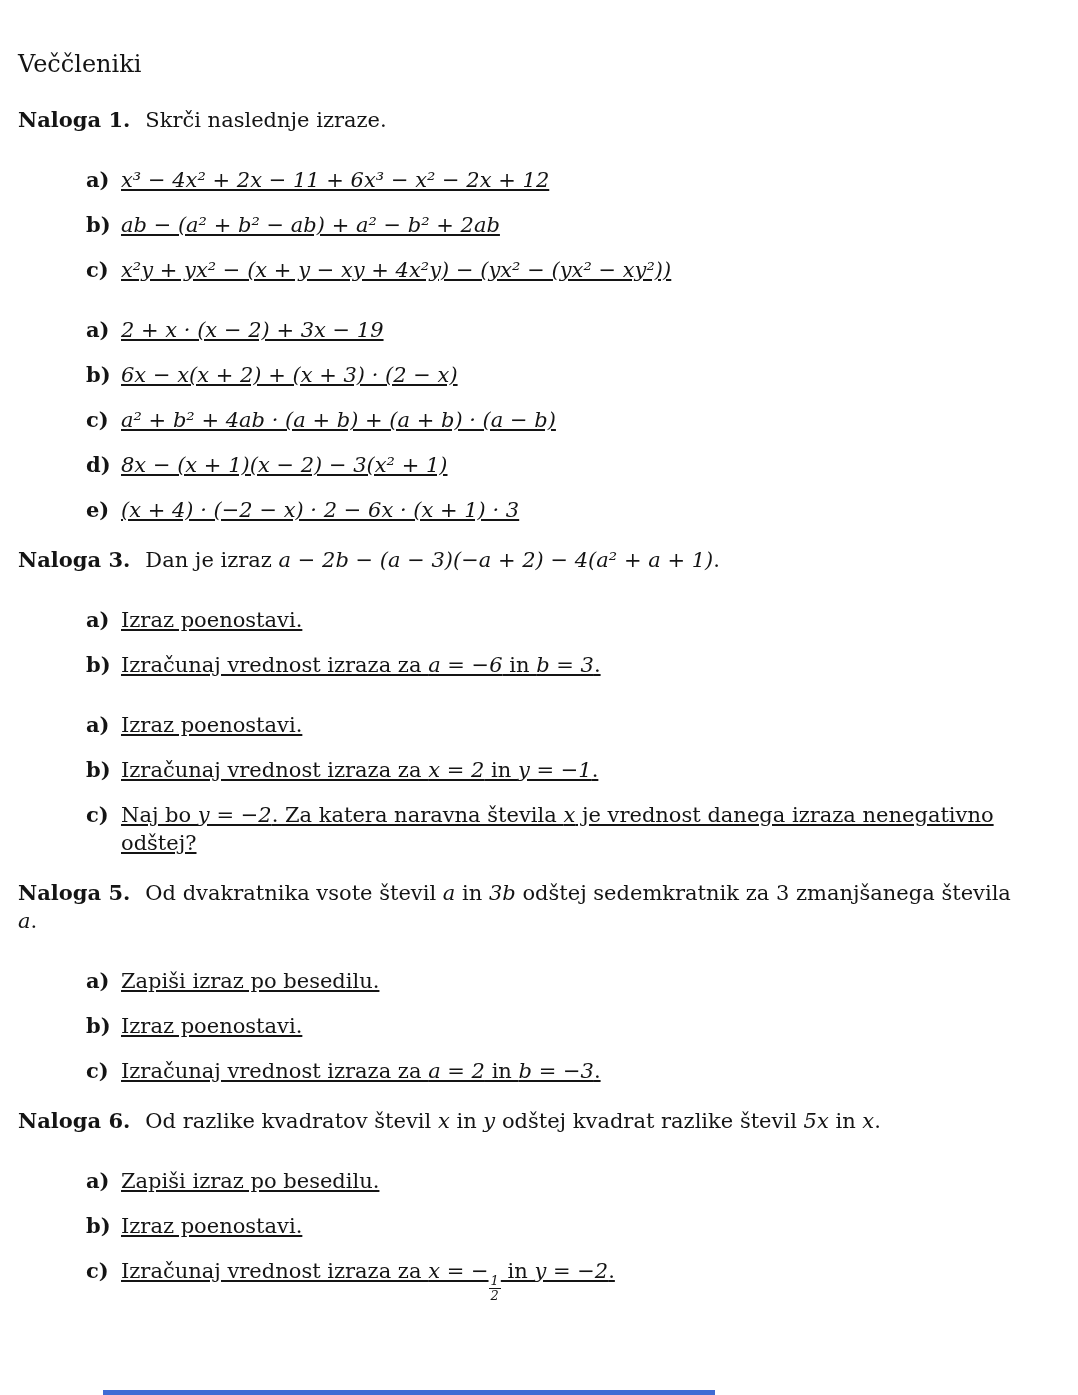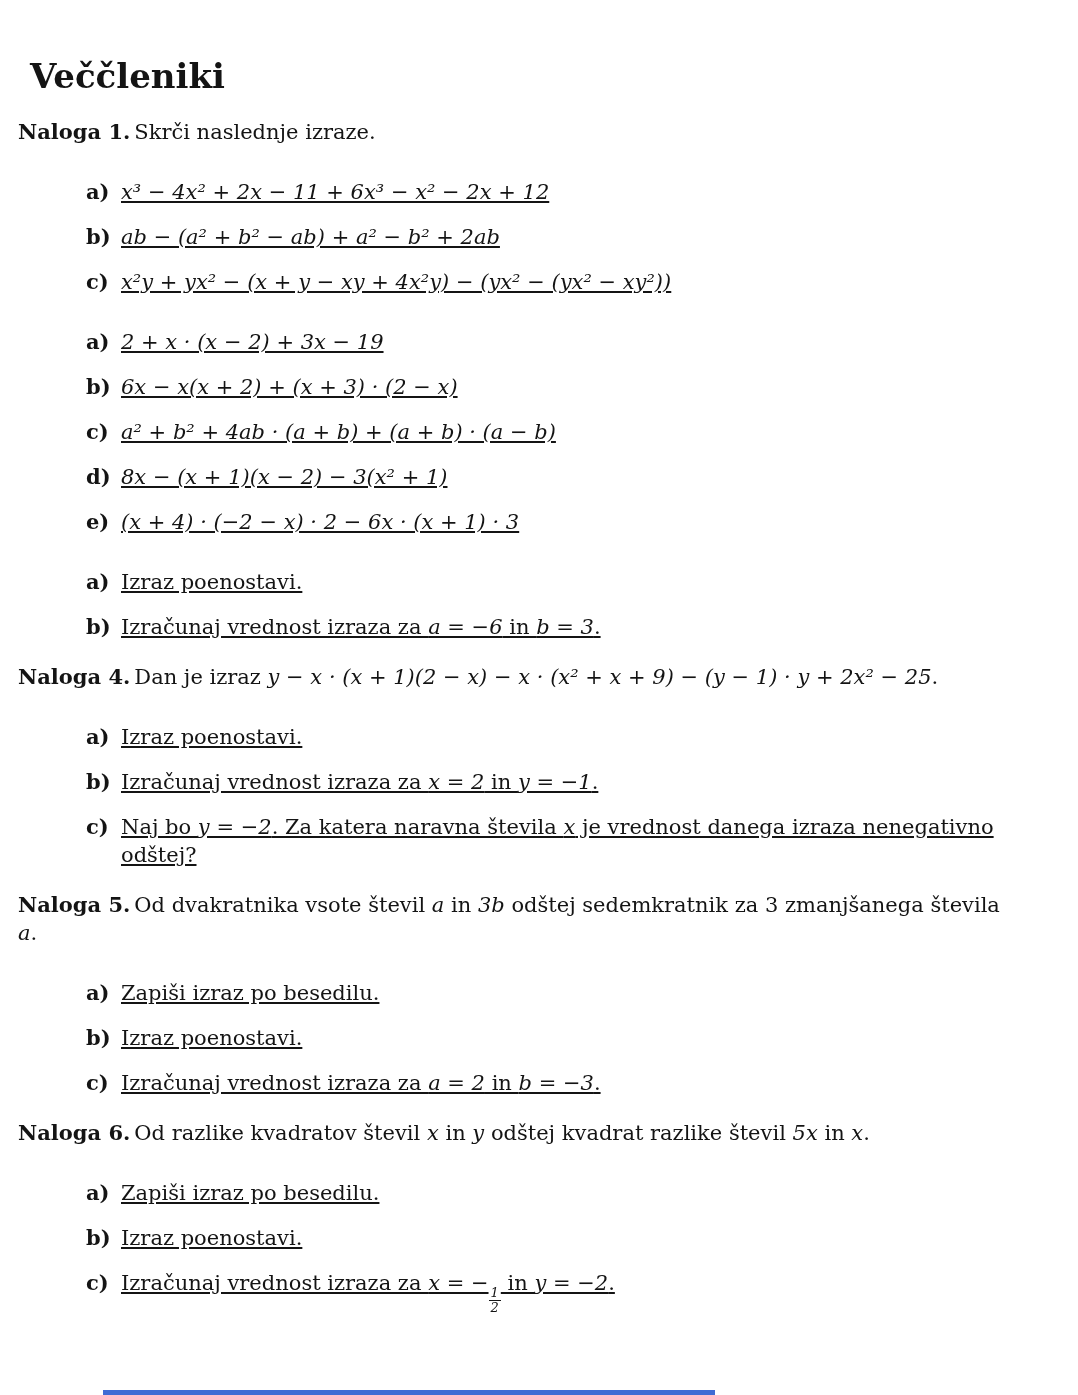--- a/index.html
+++ b/index.html
@@ -7,29 +7,29 @@
     width: 1078px; height: 1395px;
     background: #ffffff;
     color: #141414;
     font-family: "DejaVu Serif", "Liberation Serif", serif;
     overflow: hidden;
     position: relative;
   }
   .page { padding: 44px 40px 0 18px; position: relative; }
 
   h1.title {
-    font-size: 34px; font-weight: bold; line-height: 40px;
-    margin: 12px; padding: 0;
+    font-size: 24px; font-weight: normal; line-height: 40px;
+    margin: 0; padding: 0;
   }
 
   .task-header {
     margin: 22px 0 0 0;
     font-size: 21px; line-height: 28px;
   }
-  .task-label { font-weight: bold; margin-right: 4px; }
+  .task-label { font-weight: bold; margin-right: 15px; }
 
   .items { margin: 32px 0 0 0; padding: 0 0 0 68px; list-style: none; }
   .item {
     display: flex; align-items: flex-start;
     margin: 0 0 17px 0;
     font-size: 21px; line-height: 28px;
   }
   .item-label { font-weight: bold; width: 35px; flex: 0 0 35px; }
   .item-content { flex: 1; text-decoration: underline; }
 
@@ -91,33 +91,33 @@
             <span class="item-label">d)</span>
             <span class="item-content"><span class="math">8x − (x + 1)(x − 2) − 3(x² + 1)</span></span>
           </li>
           <li class="item">
             <span class="item-label">e)</span>
             <span class="item-content"><span class="math">(x + 4) · (−2 − x) · 2 − 6x · (x + 1) · 3</span></span>
           </li>
         </ul>
       </section>
       <section>
+        <p class="task-header"><span class="task-label">Naloga 3.</span><span class="task-intro"><span class="txt">Dan je izraz </span><span class="math">a − 2b − (a − 3)(−a + 2) − 4(a² + a + 1)</span><span class="txt">.</span></span></p>
         <ul class="items">
           <li class="item">
             <span class="item-label">a)</span>
             <span class="item-content"><span class="txt">Izraz poenostavi.</span></span>
           </li>
           <li class="item">
             <span class="item-label">b)</span>
             <span class="item-content"><span class="txt">Izračunaj vrednost izraza za </span><span class="math">a = −6</span><span class="txt"> in </span><span class="math">b = 3</span><span class="txt">.</span></span>
           </li>
         </ul>
       </section>
       <section>
-        <p class="task-header"><span class="task-label">Naloga 4.</span><span class="task-intro"><span class="txt">Dan je izraz </span><span class="math">y − x · (x + 1)(2 − x) − x · (x² + x + 9) − (y − 1) · y + 2x² − 25</span><span class="txt">.</span></span></p>
         <ul class="items">
           <li class="item">
             <span class="item-label">a)</span>
             <span class="item-content"><span class="txt">Izraz poenostavi.</span></span>
           </li>
           <li class="item">
             <span class="item-label">b)</span>
             <span class="item-content"><span class="txt">Izračunaj vrednost izraza za </span><span class="math">x = 2</span><span class="txt"> in </span><span class="math">y = −1</span><span class="txt">.</span></span>
           </li>
           <li class="item">

